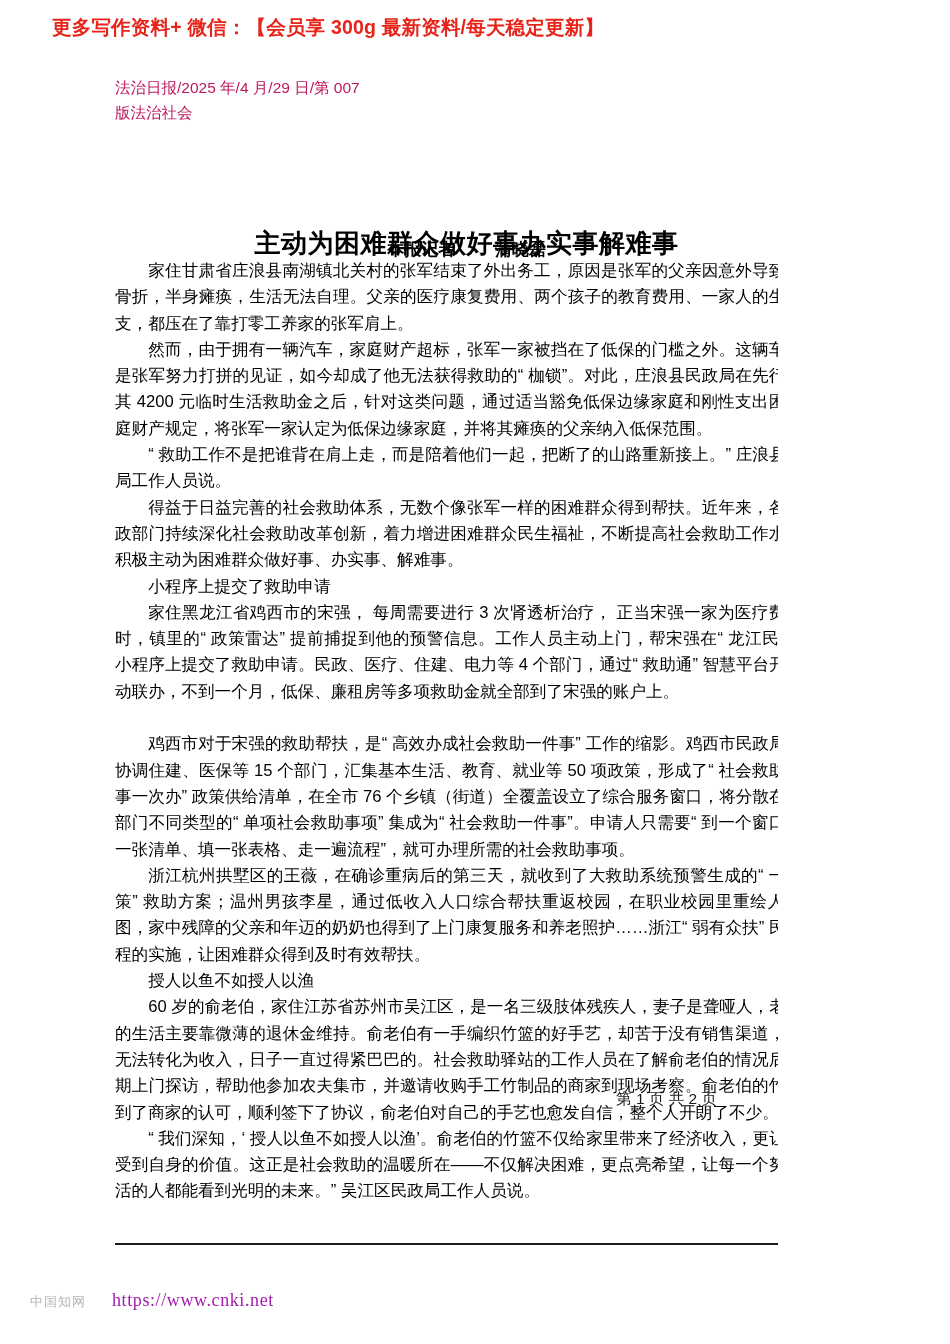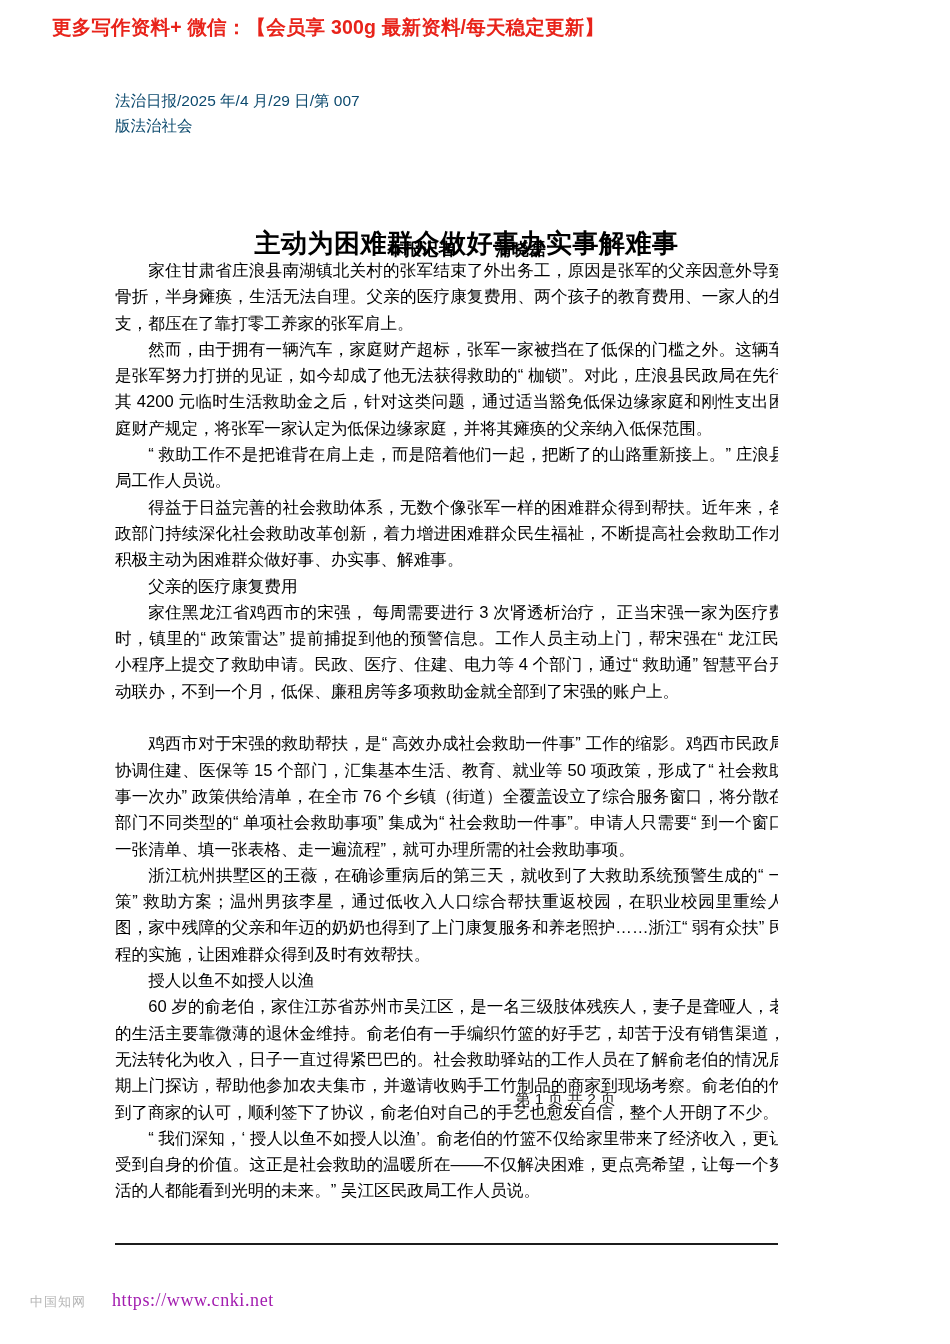--- a/index.html
+++ b/index.html
@@ -33,26 +33,26 @@
     line-height: 26px;
     color: #e8231a;
     letter-spacing: 0.2px;
     white-space: nowrap;
   }
 
   
   .source-line {
     position: absolute;
     left: 115px;
-    top: 89px;
+    top: 76px;
     width: 420px;
     font-family: "Liberation Sans", "DejaVu Sans", sans-serif;
     font-size: 15.5px;
     line-height: 24.5px;
-    color: #0c4a6e;
+    color: #be185d;
   }
 
   
   .kicker {
     position: absolute;
     left: 115px;
     top: 156px;
     width: 703px;
     text-align: center;
     font-family: "Liberation Sans", "DejaVu Sans", sans-serif;
@@ -115,21 +115,21 @@
   .article-body p.spaced-before {
     margin-top: 26.3px;
   }
 
   
   .page-number {
     position: absolute;
     left: 515px;
     top: 1088px;
     width: 303px;
-    text-align: left;
+    text-align: center;
     font-family: "Liberation Sans", "DejaVu Sans", sans-serif;
     font-size: 15.5px;
     line-height: 22px;
     color: #1a1a1a;
   }
 
   
   .bottom-divider {
     position: absolute;
     left: 115px;
@@ -181,21 +181,21 @@
     <span>本报记者</span>
     <span class="gap"></span>
     <span>蒲晓磊</span>
   </div>
 
   <div class="article-body" id="article-body">
       <p class="">家住甘肃省庄浪县南湖镇北关村的张军结束了外出务工，原因是张军的父亲因意外导致腰部骨折，半身瘫痪，生活无法自理。父亲的医疗康复费用、两个孩子的教育费用、一家人的生活开支，都压在了靠打零工养家的张军肩上。</p>
       <p class="">然而，由于拥有一辆汽车，家庭财产超标，张军一家被挡在了低保的门槛之外。这辆车，曾是张军努力打拼的见证，如今却成了他无法获得救助的“ 枷锁”。对此，庄浪县民政局在先行给予其 4200 元临时生活救助金之后，针对这类问题，通过适当豁免低保边缘家庭和刚性支出困难家庭财产规定，将张军一家认定为低保边缘家庭，并将其瘫痪的父亲纳入低保范围。</p>
       <p class="">“ 救助工作不是把谁背在肩上走，而是陪着他们一起，把断了的山路重新接上。” 庄浪县民政局工作人员说。</p>
       <p class="">得益于日益完善的社会救助体系，无数个像张军一样的困难群众得到帮扶。近年来，各地民政部门持续深化社会救助改革创新，着力增进困难群众民生福祉，不断提高社会救助工作水平，积极主动为困难群众做好事、办实事、解难事。</p>
-      <p class="subhead">父亲的医疗康复费用</p>
+      <p class="subhead">小程序上提交了救助申请</p>
       <p class="">家住黑龙江省鸡西市的宋强， 每周需要进行 3 次肾透析治疗， 正当宋强一家为医疗费发愁时，镇里的“ 政策雷达” 提前捕捉到他的预警信息。工作人员主动上门，帮宋强在“ 龙江民政通” 小程序上提交了救助申请。民政、医疗、住建、电力等 4 个部门，通过“ 救助通” 智慧平台开展自动联办，不到一个月，低保、廉租房等多项救助金就全部到了宋强的账户上。</p>
       <p class=" spaced-before">鸡西市对于宋强的救助帮扶，是“ 高效办成社会救助一件事” 工作的缩影。鸡西市民政局牵头协调住建、医保等 15 个部门，汇集基本生活、教育、就业等 50 项政策，形成了“ 社会救助一件事一次办” 政策供给清单，在全市 76 个乡镇（街道）全覆盖设立了综合服务窗口，将分散在各个部门不同类型的“ 单项社会救助事项” 集成为“ 社会救助一件事”。申请人只需要“ 到一个窗口、看一张清单、填一张表格、走一遍流程”，就可办理所需的社会救助事项。</p>
       <p class="">浙江杭州拱墅区的王薇，在确诊重病后的第三天，就收到了大救助系统预警生成的“ 一户一策” 救助方案；温州男孩李星，通过低收入人口综合帮扶重返校园，在职业校园里重绘人生蓝图，家中残障的父亲和年迈的奶奶也得到了上门康复服务和养老照护……浙江“ 弱有众扶” 民生工程的实施，让困难群众得到及时有效帮扶。</p>
       <p class="subhead">授人以鱼不如授人以渔</p>
       <p class="">60 岁的俞老伯，家住江苏省苏州市吴江区，是一名三级肢体残疾人，妻子是聋哑人，老两口的生活主要靠微薄的退休金维持。俞老伯有一手编织竹篮的好手艺，却苦于没有销售渠道，手艺无法转化为收入，日子一直过得紧巴巴的。社会救助驿站的工作人员在了解俞老伯的情况后，定期上门探访，帮助他参加农夫集市，并邀请收购手工竹制品的商家到现场考察。俞老伯的竹篮得到了商家的认可，顺利签下了协议，俞老伯对自己的手艺也愈发自信，整个人开朗了不少。</p>
       <p class="">“ 我们深知，‘ 授人以鱼不如授人以渔’。俞老伯的竹篮不仅给家里带来了经济收入，更让他感受到自身的价值。这正是社会救助的温暖所在——不仅解决困难，更点亮希望，让每一个努力生活的人都能看到光明的未来。” 吴江区民政局工作人员说。</p>
     </div>
 
   <div class="page-number">第 1 页 共 2 页</div>
 

